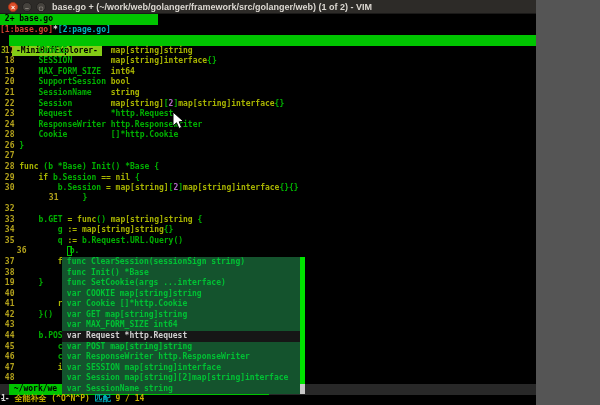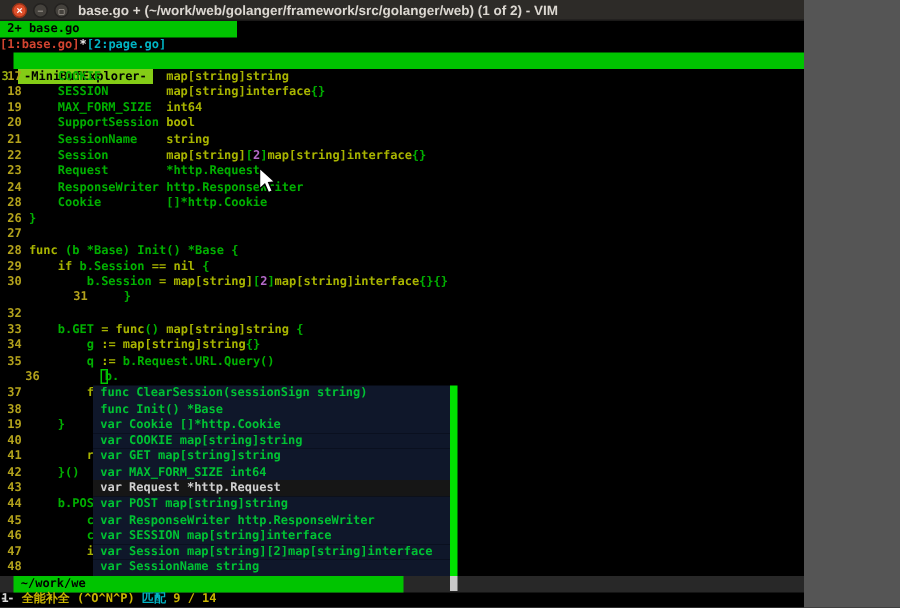--- a/index.html
+++ b/index.html
@@ -34,21 +34,21 @@
   
   .num{color:#b3a21c;}
   .g{color:#00b000;}
   .k{color:#a8b400;}
   .n{color:#b36ac8;}
   
   #cursor-box{position:absolute;width:5px;height:10px;border:1px solid #00c800;box-sizing:border-box;}
   
   #popup{position:absolute;left:62px;width:243px;z-index:5;}
   .pitem{position:relative;width:238px;height:10.57px;line-height:10.6px;white-space:pre;
-         background:#0f172a;color:#00c234;overflow:hidden;}
+         background:#14532d;color:#00c234;overflow:hidden;}
   .pitem.sel{background:#161616;color:#cfcfcf;}
   #psbar{position:absolute;left:238px;top:0;width:5px;}
   #psbar .thumb{background:#00e400;}
   #psbar .track{background:#c8c8c8;}
   
   #file-status{background:#282828;}
   #fs-bufnr{position:absolute;left:1px;color:#d8d8d8;}
   #fs-green{position:absolute;left:9px;top:0;width:260px;height:100%;background:#00c400;color:#000;}
   
   #cmdline .dash{color:#d0d0d0;}
@@ -120,22 +120,23 @@
       <div class="vrow" style="top: 352.16px;"><span class="num"> 46 </span><span class="g">        c</span></div>
       <div class="vrow" style="top: 362.73px;"><span class="num"> 47 </span><span class="k">        i</span></div>
       <div class="vrow" style="top: 373.3px;"><span class="num"> 48 </span></div>
     </div>
 
   <div id="cursor-box" style="top: 246.49px; left: 67.4px;"></div>
 
   <div id="popup" style="top: 257.05px;">
       <div class="pitem"> func ClearSession(sessionSign string)</div>
       <div class="pitem"> func Init() *Base</div>
+      <div class="pitem"> func SetCookie(args ...interface)</div>
+      <div class="pitem"> var COOKIE map[string]string</div>
       <div class="pitem"> var Cookie []*http.Cookie</div>
-      <div class="pitem"> var COOKIE map[string]string</div>
       <div class="pitem"> var GET map[string]string</div>
       <div class="pitem"> var MAX_FORM_SIZE int64</div>
       <div class="pitem sel"> var Request *http.Request</div>
       <div class="pitem"> var POST map[string]string</div>
       <div class="pitem"> var ResponseWriter http.ResponseWriter</div>
       <div class="pitem"> var SESSION map[string]interface</div>
       <div class="pitem"> var Session map[string][2]map[string]interface</div>
       <div class="pitem"> var SessionName string</div>
       <div id="psbar">
         <div class="thumb" style="height: 126.8px;"></div>

